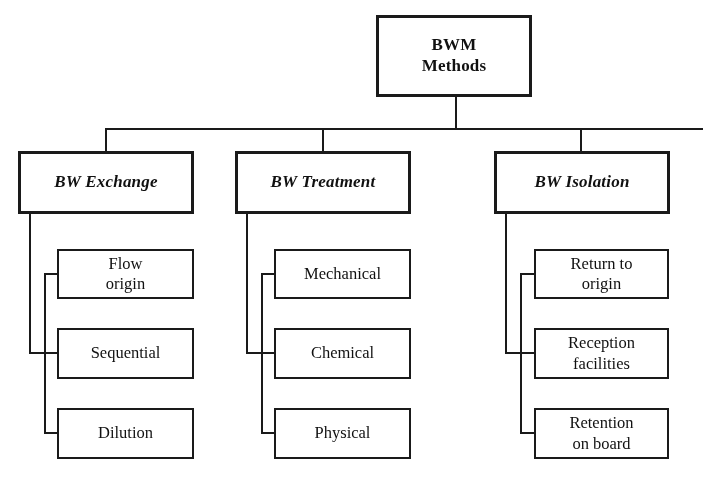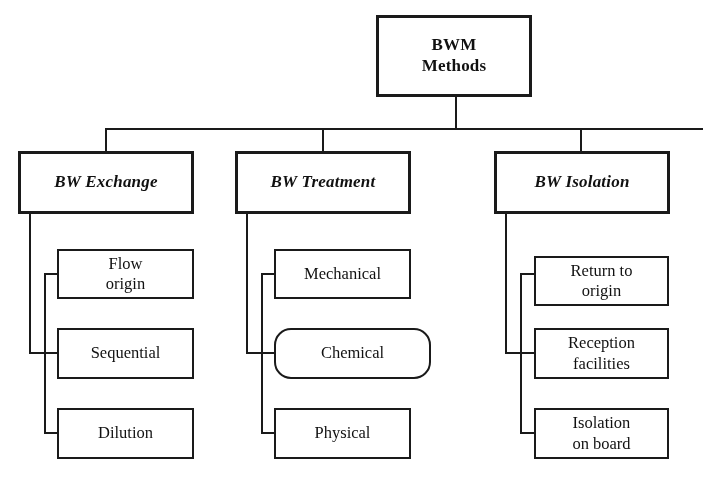--- a/index.html
+++ b/index.html
@@ -121,44 +121,44 @@
   <div class="conn v" style="left:246px; top:214px; width:2px; height:140px;"></div>
   <div class="conn h" style="left:246px; top:352px; width:30px; height:2px;"></div>
   <div class="conn v" style="left:261px; top:273px; width:2px; height:161px;"></div>
   <div class="conn h" style="left:261px; top:273px; width:14px; height:2px;"></div>
   <div class="conn h" style="left:261px; top:352px; width:14px; height:2px;"></div>
   <div class="conn h" style="left:261px; top:432px; width:14px; height:2px;"></div>
 
   <div class="node leaf" style="left:274px; top:249px; width:137px; height:50px;text-align:right;">
     <span class="label">Mechanical</span>
   </div>
-  <div class="node leaf" style="left:274px; top:328px; width:157px; height:51px;border-radius:17px;">
+  <div class="node leaf" style="left:274px; top:328px; width:137px; height:51px;">
     <span class="label">Chemical</span>
   </div>
   <div class="node leaf" style="left:274px; top:408px; width:137px; height:51px;">
     <span class="label">Physical</span>
   </div>
 
   <div class="node branch" style="left:494px; top:151px; width:176px; height:63px;">
     <span class="label">BW Isolation</span>
   </div>
 
   <div class="conn v" style="left:505px; top:214px; width:2px; height:140px;"></div>
   <div class="conn h" style="left:505px; top:352px; width:31px; height:2px;"></div>
   <div class="conn v" style="left:520px; top:273px; width:2px; height:161px;"></div>
   <div class="conn h" style="left:520px; top:273px; width:15px; height:2px;"></div>
   <div class="conn h" style="left:520px; top:352px; width:15px; height:2px;"></div>
   <div class="conn h" style="left:520px; top:432px; width:15px; height:2px;"></div>
 
-  <div class="node leaf" style="left:534px; top:256px; width:135px; height:50px;">
+  <div class="node leaf" style="left:534px; top:249px; width:135px; height:50px;">
     <span class="label">Return to
 origin</span>
   </div>
   <div class="node leaf" style="left:534px; top:328px; width:135px; height:51px;">
     <span class="label">Reception
 facilities</span>
   </div>
   <div class="node leaf" style="left:534px; top:408px; width:135px; height:51px;">
-    <span class="label">Isolation
+    <span class="label">Retention
 on board</span>
   </div>
 
 </div>
 
 </body></html>

